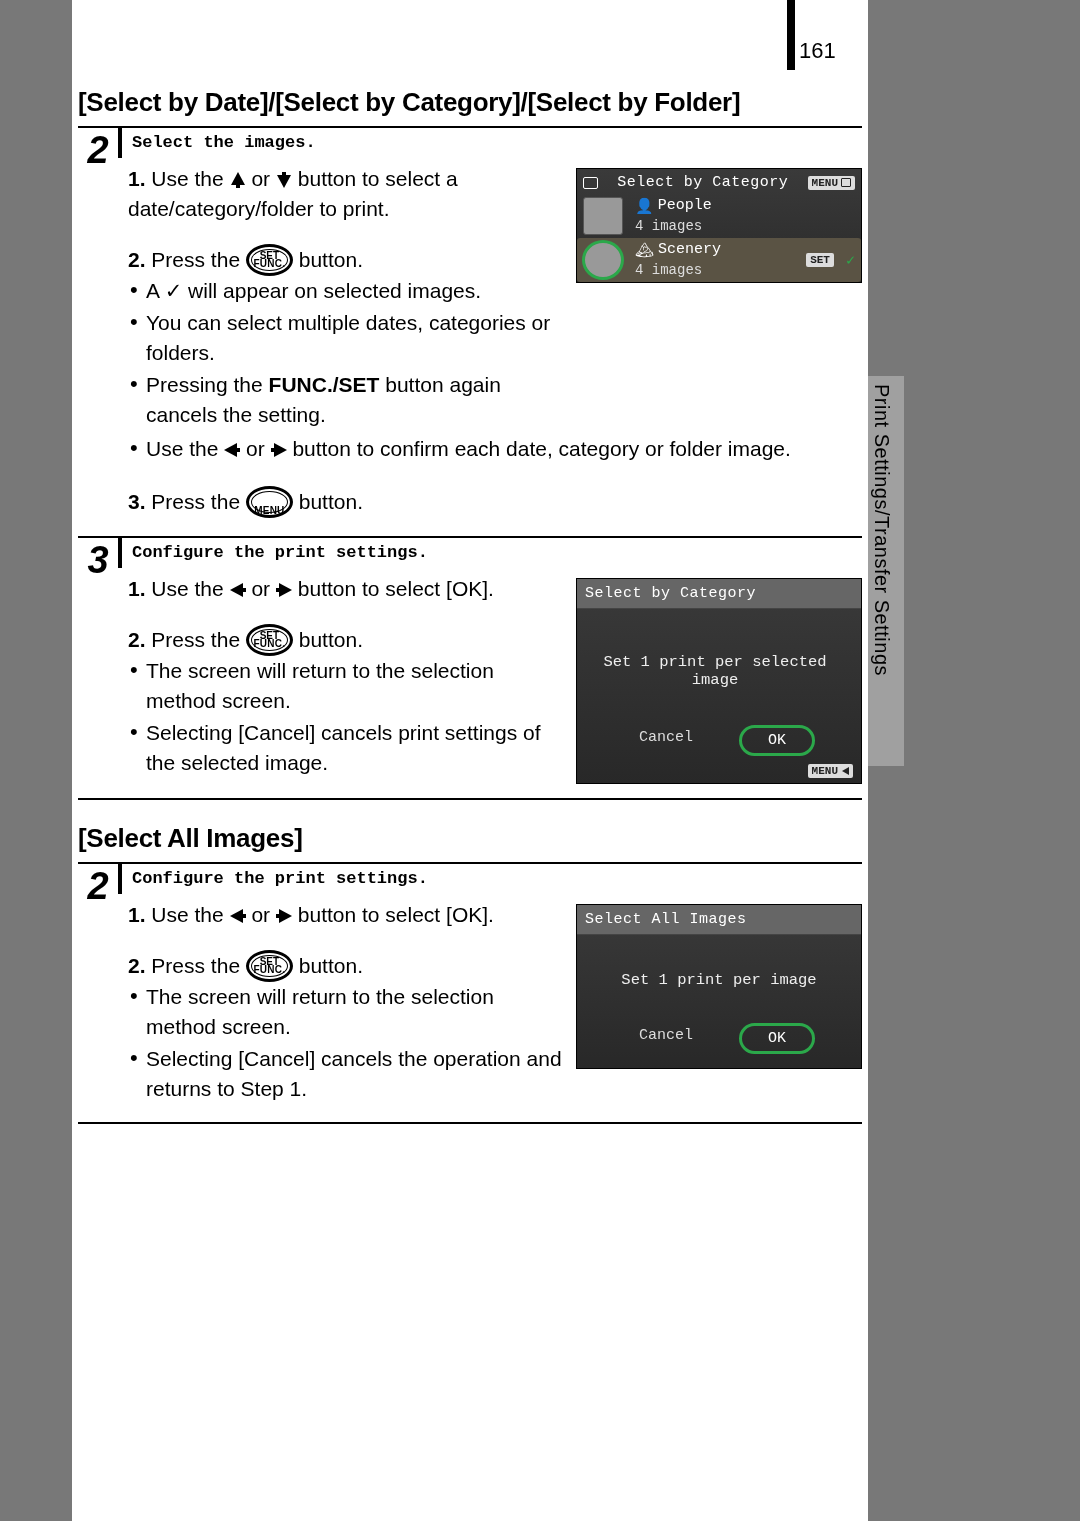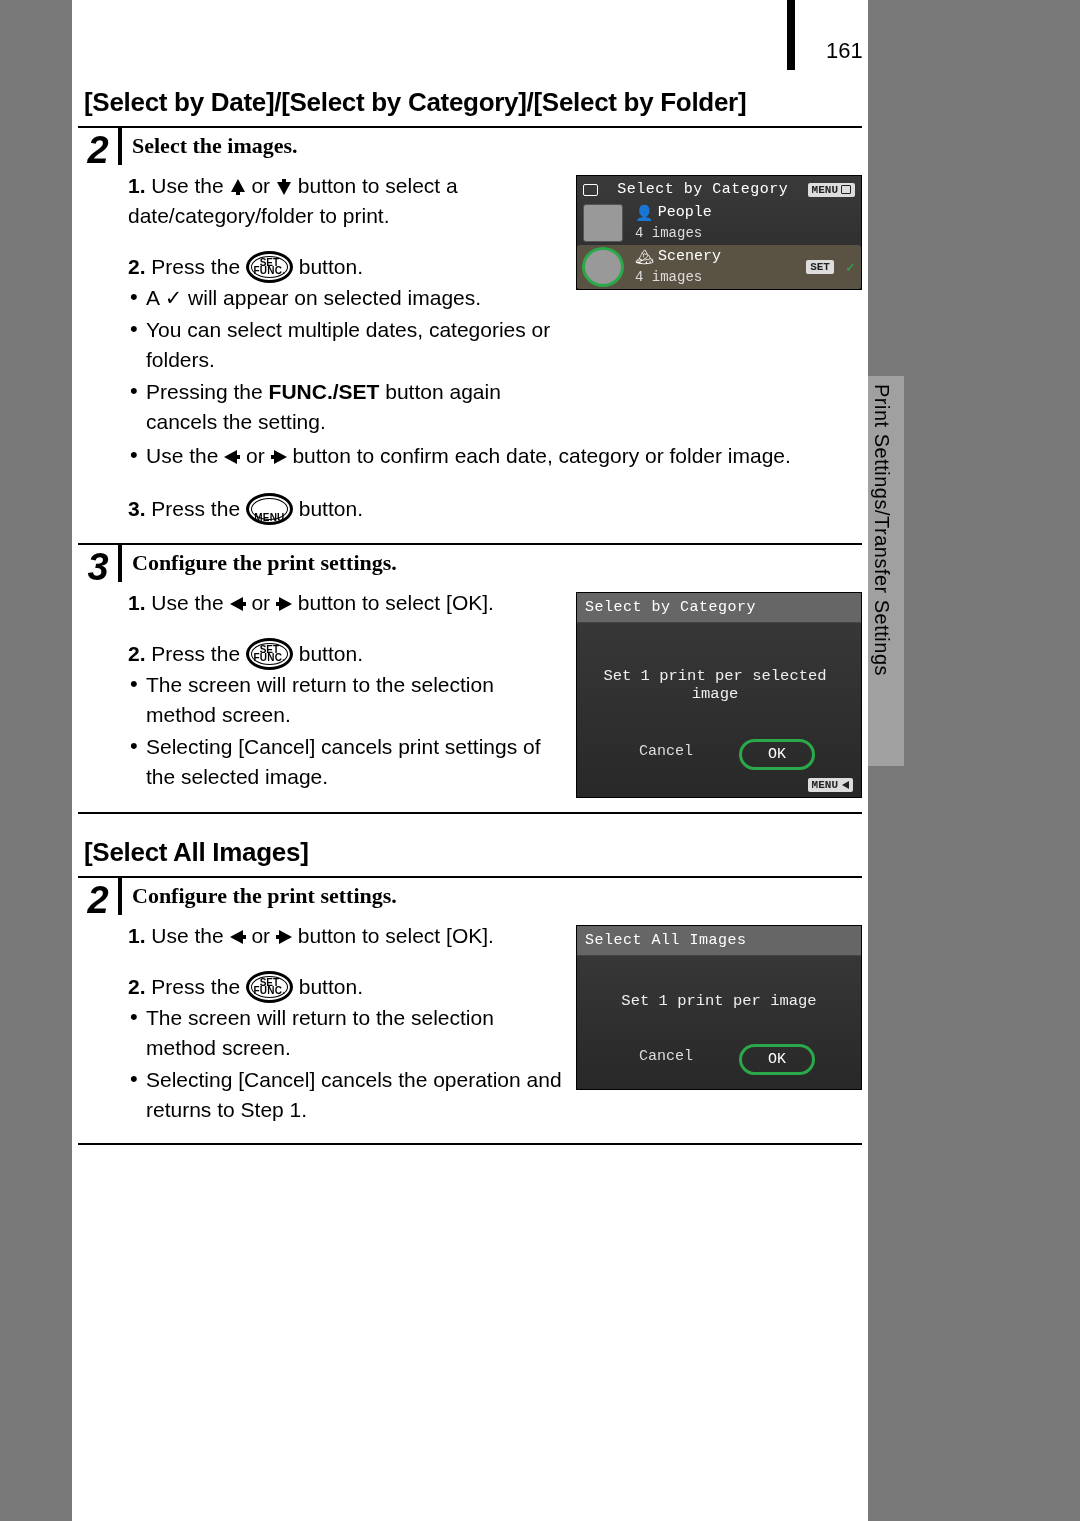--- a/index.html
+++ b/index.html
@@ -29,34 +29,34 @@
     position: absolute;
     top: 0;
     left: 715px;
     width: 8px;
     height: 70px;
     background: #000;
   }
   .pgnum {
     position: absolute;
     top: 38px;
-    left: 754px;
+    left: 727px;
     font-size: 22px;
   }
 
   .content {
     padding-top: 56px;
   }
 
   h2.section-heading {
     font-family: Arial, sans-serif;
     font-weight: 900;
     font-size: 26px;
     line-height: 32px;
-    margin: 0 6px 8px 6px;
+    margin: 0 6px 8px 0;
     letter-spacing: -0.3px;
   }
 
   .steps { }
 
   .step {
     display: flex;
     border-top: 2px solid #000;
   }
   .step:last-child { border-bottom: 2px solid #000; }
@@ -69,23 +69,23 @@
     font-size: 38px;
     line-height: 40px;
     padding: 2px 0 0 0;
     text-align: center;
   }
   .step-body {
     flex: 1 1 auto;
     padding: 0 0 14px 0;
   }
   .step-title {
-    font-family: Liberation Serif, serif;
+    font-family: Liberation Mono, monospace;
     font-weight: 900;
-    font-size: 22px;
+    font-size: 17px;
     padding: 5px 0 6px 10px;
     border-left: 4px solid #000;
     margin-bottom: 6px;
   }
 
   .step-cols {
     display: flex;
     gap: 14px;
     padding-left: 10px;
   }

